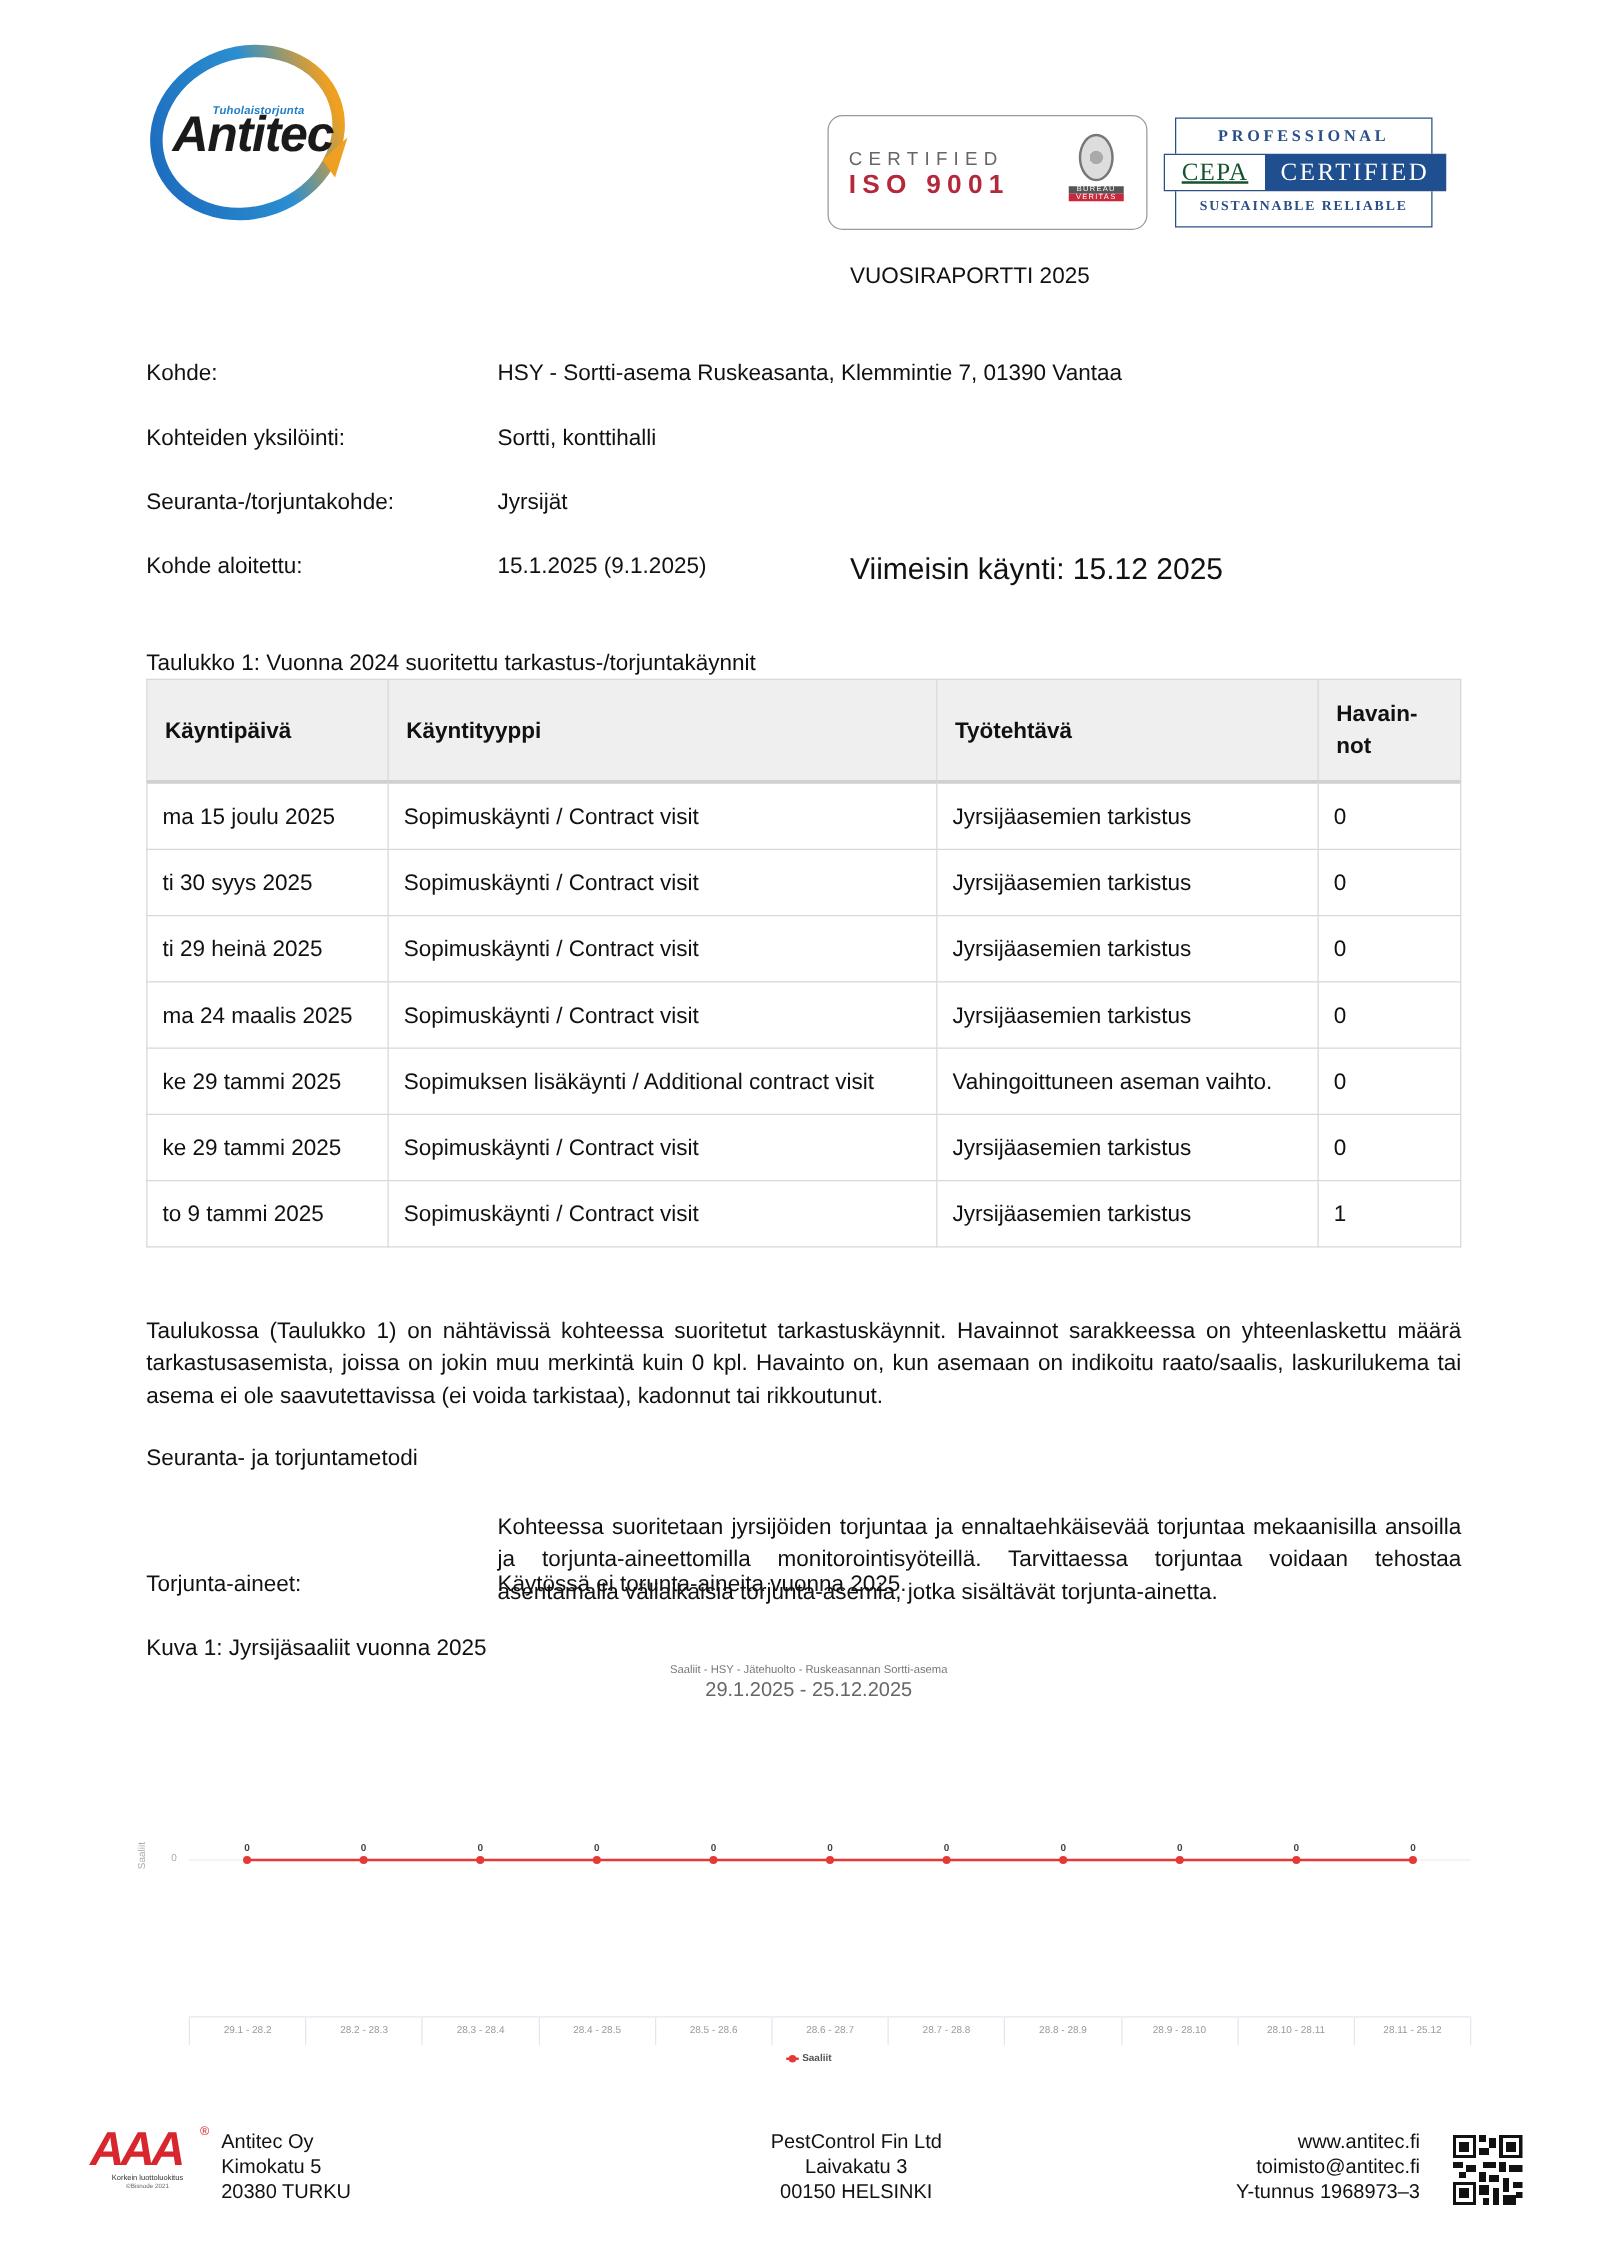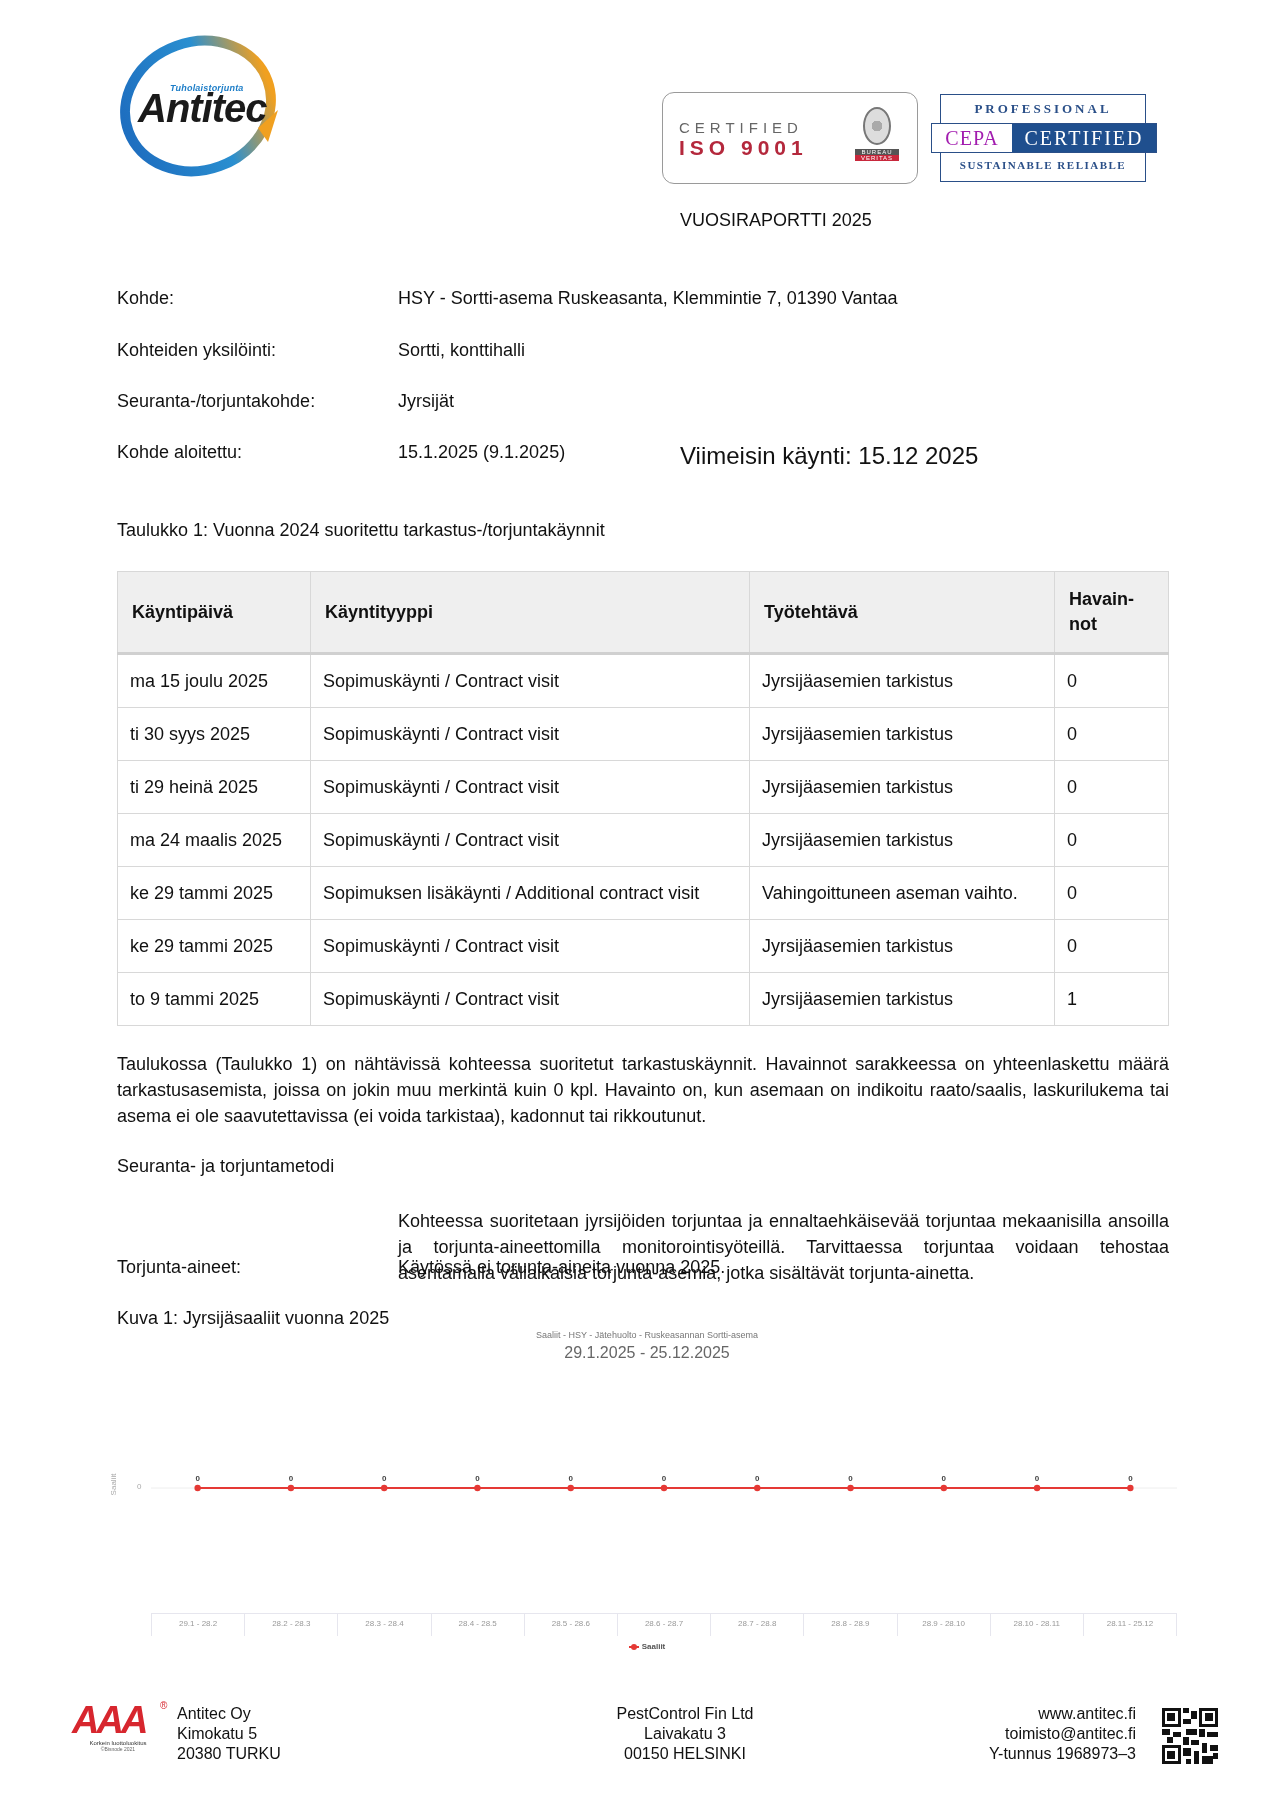--- a/index.html
+++ b/index.html
@@ -26,36 +26,36 @@
                background: radial-gradient(circle, #aaa 25%, #ddd 26%); }
   .iso .bvtxt { margin-top: 4px; background: #555; color: #fff; font-size: 6px; text-align: center; letter-spacing: 1px; }
   .iso .bvtxt2 { background: #c8283c; color: #fff; font-size: 6px; text-align: center; letter-spacing: 1px; }
 
   
   .cepa { left: 940px; top: 94px; width: 204px; height: 86px; border: 1.5px solid #2a4f88; background:#fff; }
   .cepa .pro { position: absolute; left: 0; right: 0; top: 6px; text-align: center; font-family: "Liberation Serif", serif;
                font-weight: bold; font-size: 13px; letter-spacing: 3px; color: #2a4f88; }
   .cepa .mid { position: absolute; left: -10px; top: 28px; width: 224px; height: 28px; border: 1.5px solid #2a4f88; background: #fff; display: flex; }
   .cepa .cepaname { width: 80px; text-align: center; font-family: "Liberation Serif", serif; font-size: 20px;
-                    line-height: 28px; color: #a21caf; letter-spacing: 1px; }
+                    line-height: 28px; color: #14532d; letter-spacing: 1px; text-decoration: underline; }
   .cepa .certd { flex: 1; background: #1f4f8e; color: #fff; font-family: "Liberation Serif", serif; font-size: 20px;
                  line-height: 28px; text-align: center; letter-spacing: 2px; }
   .cepa .sus { position: absolute; left: 0; right: 0; top: 64px; text-align: center; font-family: "Liberation Serif", serif;
                font-weight: bold; font-size: 11px; letter-spacing: 1.5px; color: #2a4f88; }
 
   .report-title { left: 680px; top: 210px; font-size: 18px; color: #111; }
 
   
   .info-label { left: 117px; font-size: 18px; }
   .info-value { left: 398px; font-size: 18px; }
 
   .caption { left: 117px; font-size: 18px; }
 
   
-  table.visits { position: absolute; left: 117px; top: 543px; width: 1052px; border-collapse: collapse; font-size: 18px; margin-top: 28px; }
+  table.visits { position: absolute; left: 117px; top: 543px; width: 1052px; border-collapse: collapse; font-size: 18px; }
   table.visits th { background: #efefef; text-align: left; font-weight: bold; height: 80px; padding: 0 14px;
                     border: 1px solid #d8d8d8; border-bottom: 3px solid #d0d0d0; line-height: 25px; vertical-align: middle; }
   table.visits td { height: 52px; padding: 0 12px; border: 1px solid #d8d8d8; vertical-align: middle; white-space: nowrap; }
   .col1 { width: 164px; } .col2 { width: 410px; } .col3 { width: 276px; }
 
   .para { left: 117px; width: 1052px; font-size: 18px; line-height: 26px; text-align: justify; }
   .method-label { left: 117px; top: 1156px; font-size: 18px; }
   .method-text { left: 398px; top: 1208px; width: 771px; font-size: 18px; line-height: 26px; text-align: justify; }
 
   

